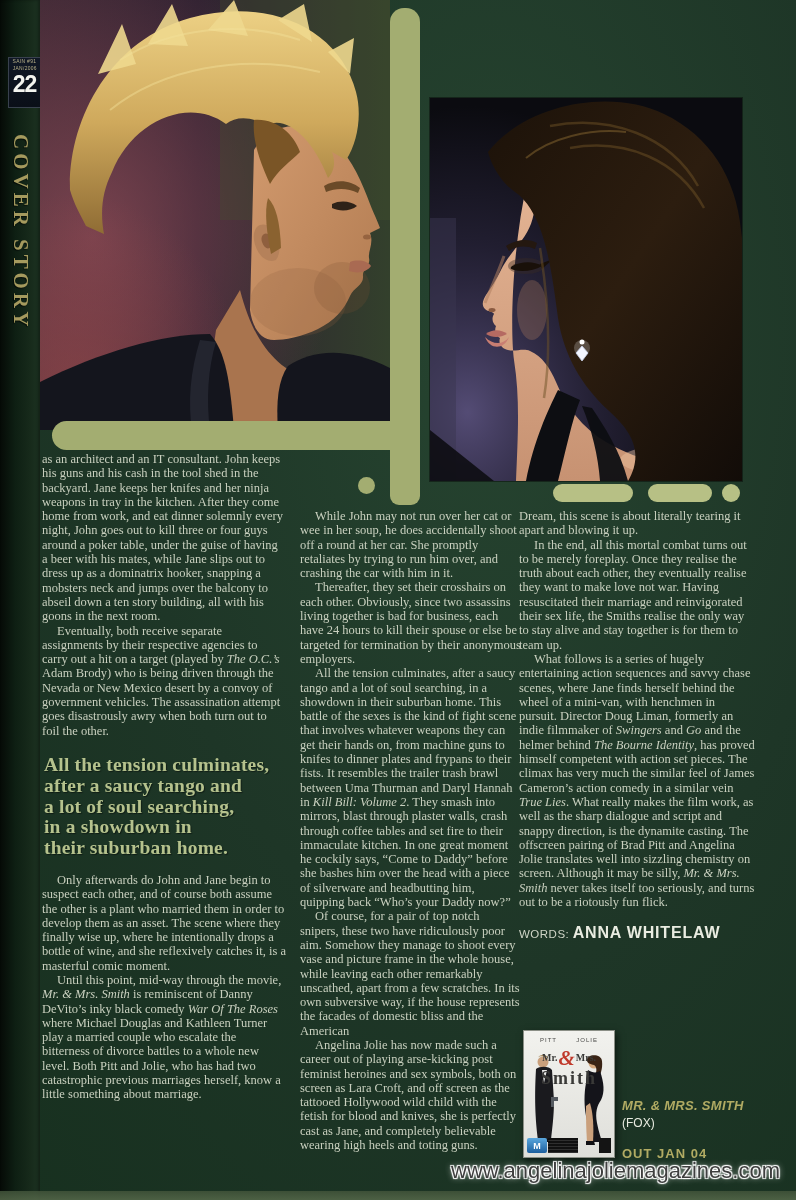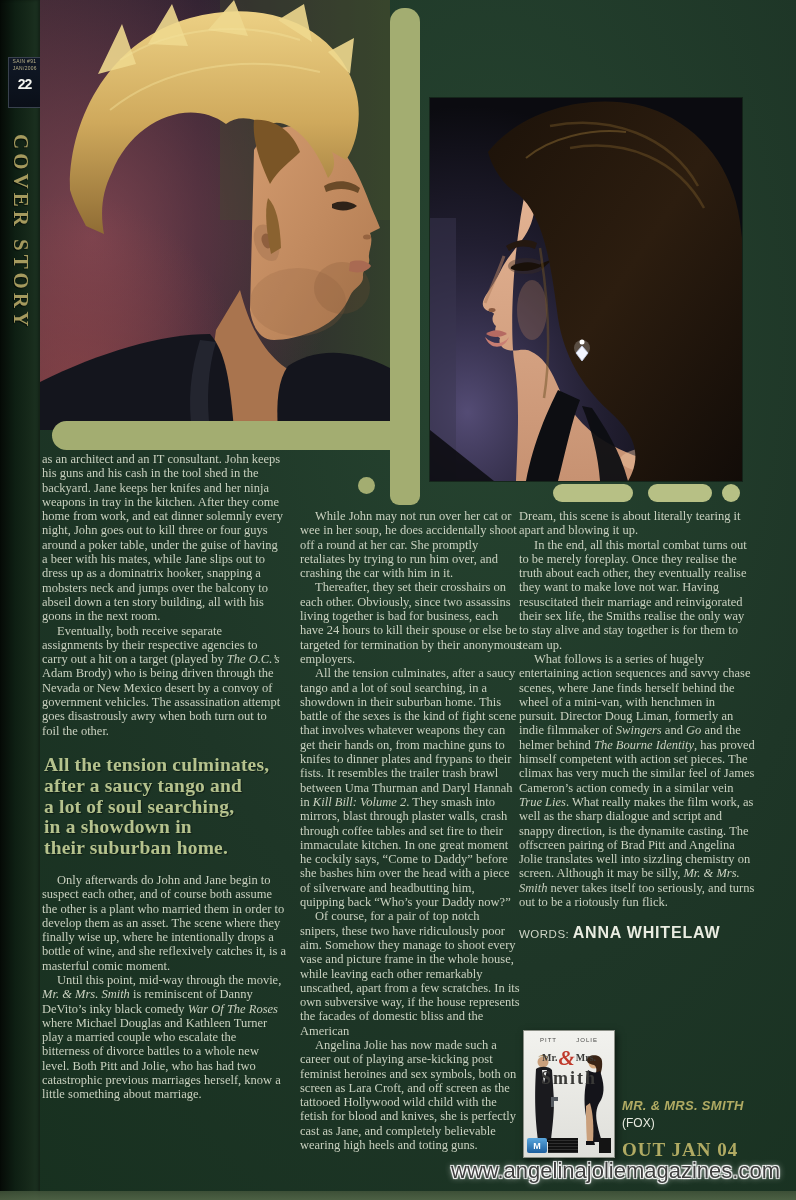--- a/index.html
+++ b/index.html
@@ -15,21 +15,21 @@
   }
   
   .sidebar{position:absolute;left:0;top:0;width:40px;height:1200px;
     background:linear-gradient(90deg,#050a06 0%,#0e1f13 38%,#16291a 72%,#1d3322 100%);
     box-shadow:inset -2px 0 3px rgba(0,0,0,.35);}
   .issue-badge{position:absolute;left:8px;top:57px;width:31px;height:49px;
     background:linear-gradient(180deg,#101826,#0a0f18);border:1px solid #39414e;
     display:flex;flex-direction:column;align-items:center;justify-content:flex-start;
     font-family:"Liberation Sans",sans-serif;}
   .issue-line{font-size:6px;line-height:7px;color:#b9b28a;letter-spacing:.4px;white-space:nowrap;transform:scale(.82);}
-  .page-number{font-size:14px;font-weight:bold;color:#f3f4ef;line-height:22px;margin-top:1px;letter-spacing:-1px;}
+  .page-number{font-size:23px;font-weight:bold;color:#f3f4ef;line-height:22px;margin-top:1px;letter-spacing:-1px;}
   .section-label{position:absolute;left:0;top:112px;width:40px;height:240px;
     writing-mode:vertical-rl;text-orientation:mixed;
     font-family:"Liberation Serif",serif;font-weight:bold;font-size:21px;letter-spacing:4px;
     color:#a59a5e;text-shadow:1px 1px 1px rgba(0,0,0,.6);display:flex;align-items:center;justify-content:center;}
   
   .photo{position:absolute;overflow:hidden;}
   .photo-pitt{left:40px;top:0;width:350px;height:430px;}
   .photo-jolie{left:430px;top:98px;width:312px;height:383px;box-shadow:0 0 0 1px rgba(0,0,0,.4);}
   .photo svg{display:block;}
   
@@ -75,21 +75,21 @@
   .rating-m{width:20px;height:15px;border-radius:2px;background:linear-gradient(180deg,#5aa7dd,#1d5f9e);
     color:#fff;font-family:"Liberation Sans",sans-serif;font-size:9px;font-weight:bold;
     display:flex;align-items:center;justify-content:center;}
   .rating-info{width:30px;height:15px;margin-left:1px;background:
     repeating-linear-gradient(180deg,#101010 0 2px,#2e2e2e 2px 3px);}
   .rating-right{width:12px;height:15px;margin-left:auto;background:#141414;}
   
   .release{position:absolute;left:622px;top:1098px;font-family:"Liberation Sans",sans-serif;}
   .release-title{font-size:13px;font-weight:bold;font-style:italic;color:var(--accent_khaki);letter-spacing:.3px;}
   .release-studio{font-size:12px;color:#e8ebe0;margin-top:3px;}
-  .release-date{font-size:19px;font-weight:bold;color:var(--accent_khaki);letter-spacing:1px;margin-top:9px;font-family:Liberation Serif, serif;}
+  .release-date{font-size:13px;font-weight:bold;color:var(--accent_khaki);letter-spacing:1px;margin-top:16px;}
   
   .watermark{position:absolute;right:16px;top:1158px;
     font-family:"Liberation Sans",sans-serif;font-size:22px;color:var(--watermark_text);
     text-shadow:-1px -1px 1px #fff,1px -1px 1px #fff,-1px 1px 1px #fff,1px 1px 1px #fff,0 0 6px rgba(255,255,255,.9);}
   .bottom-strip{position:absolute;left:0;top:1191px;width:796px;height:9px;
     background:linear-gradient(180deg,#42543a,#55684a);opacity:.85;}
 </style>
 </head>
 <body>
 

